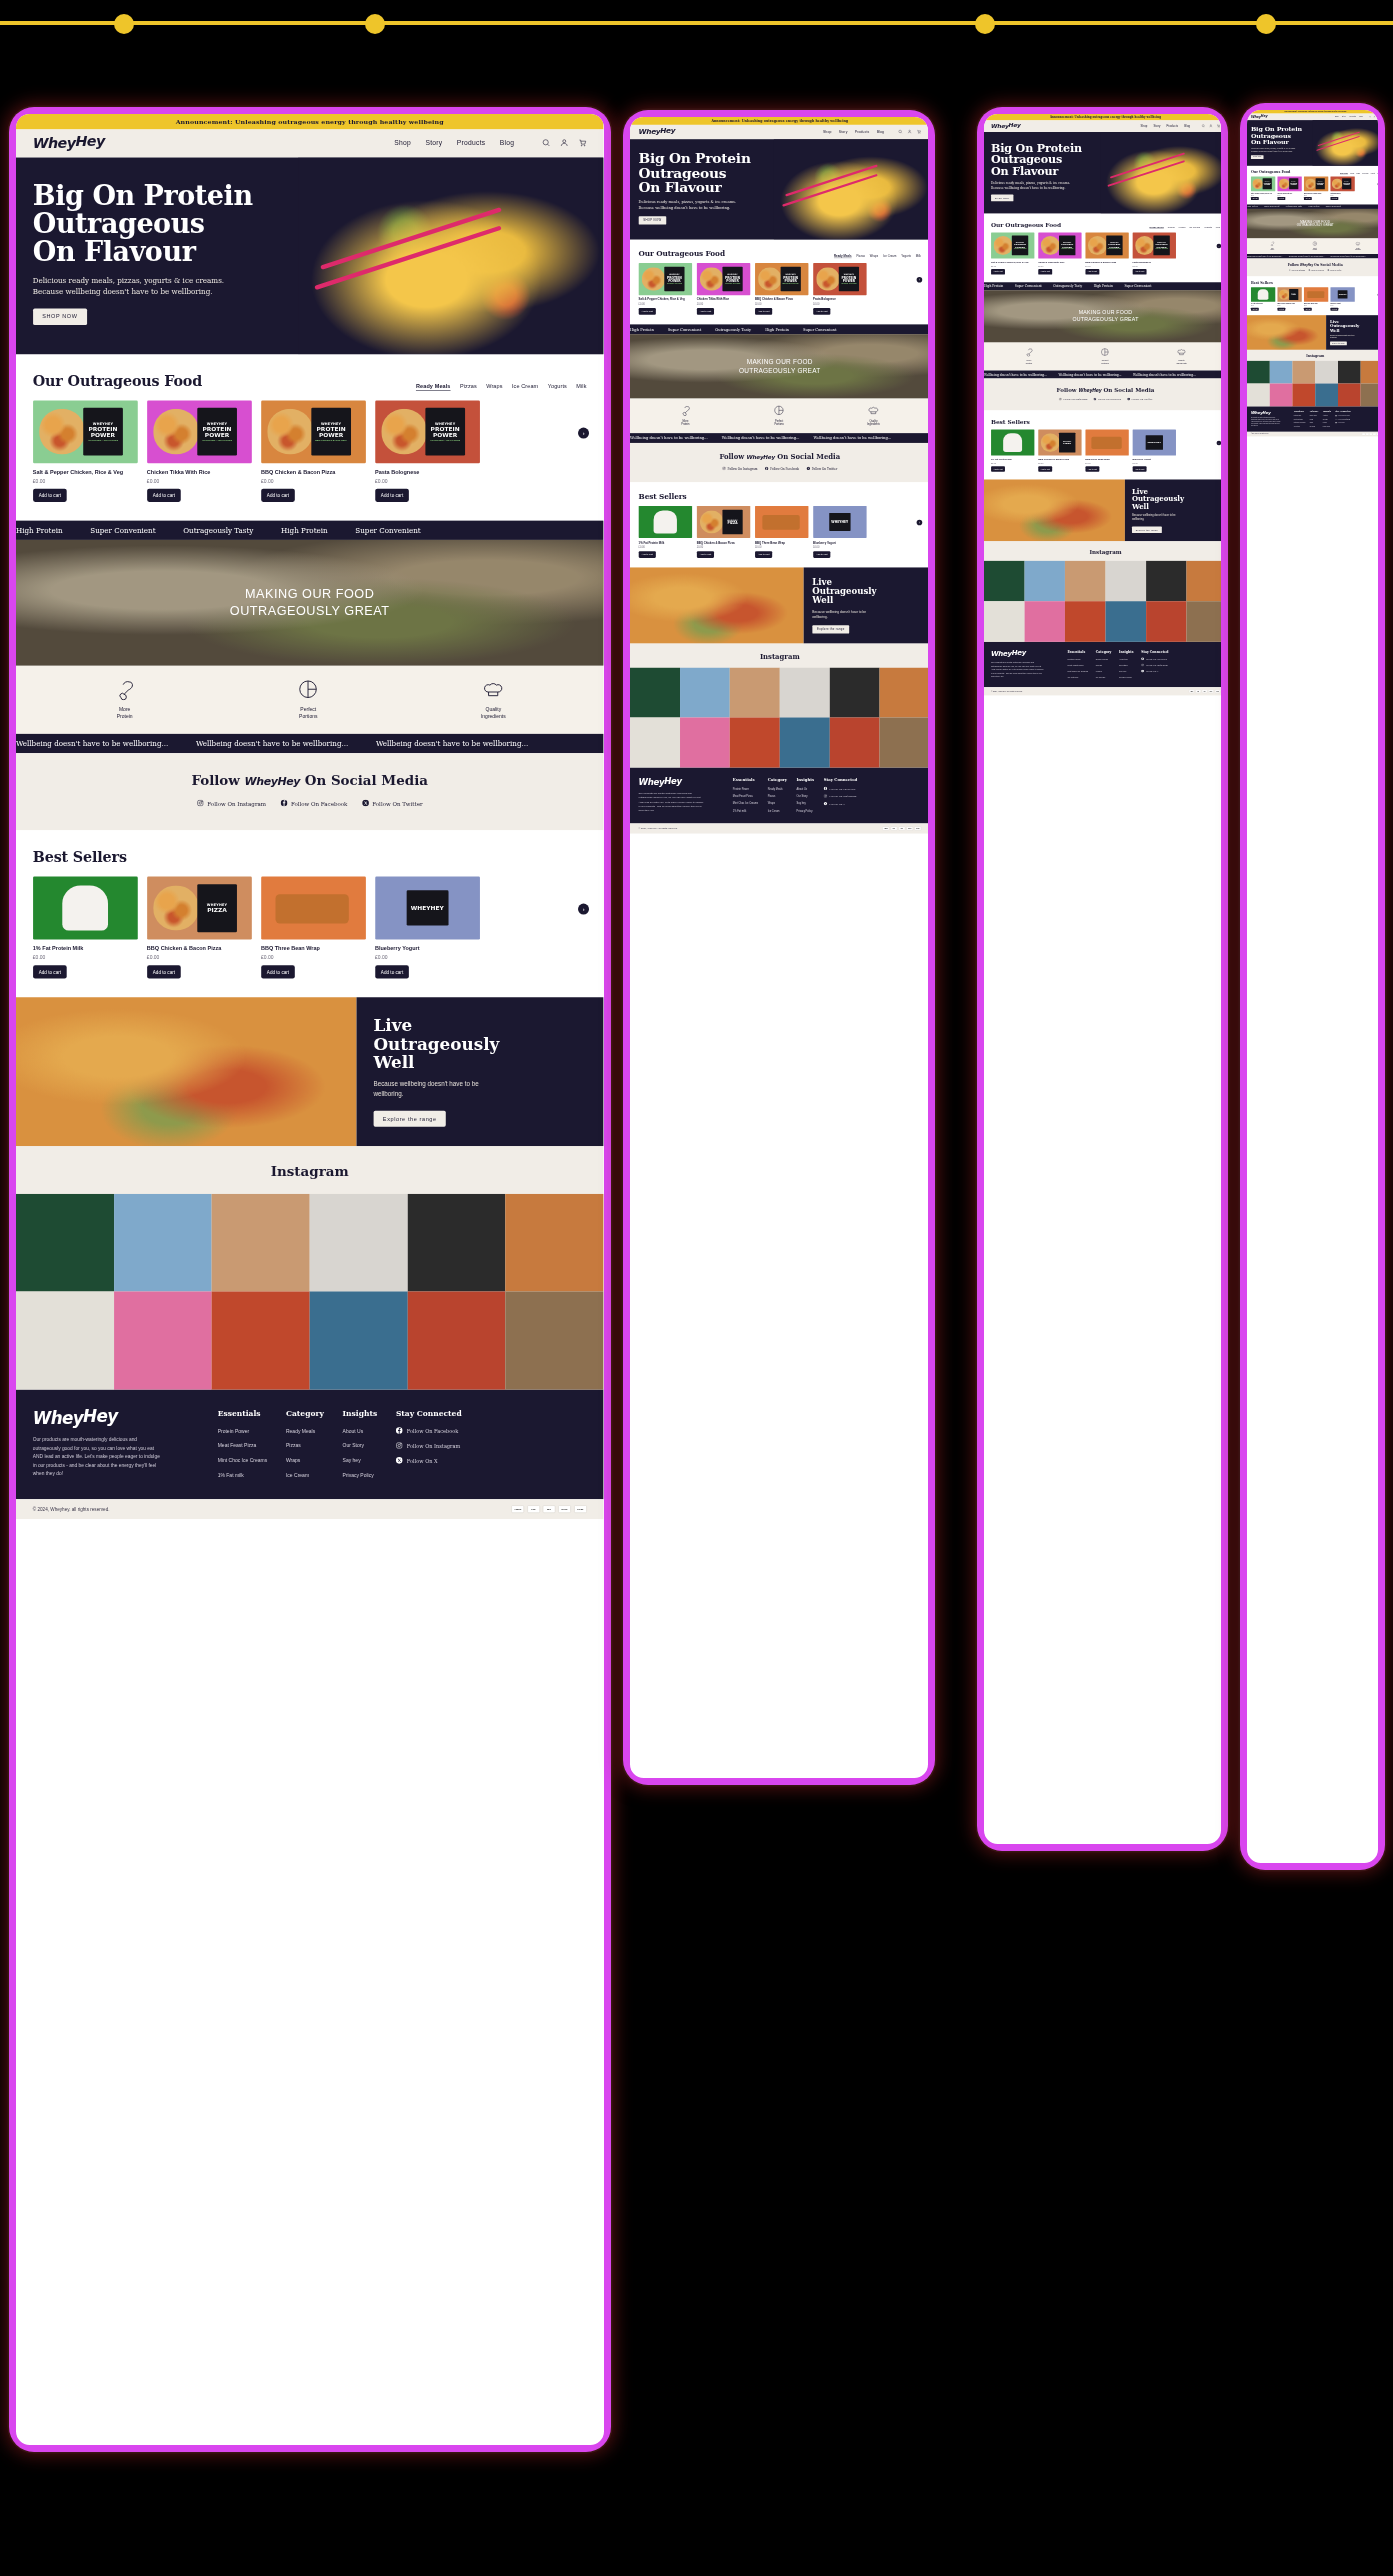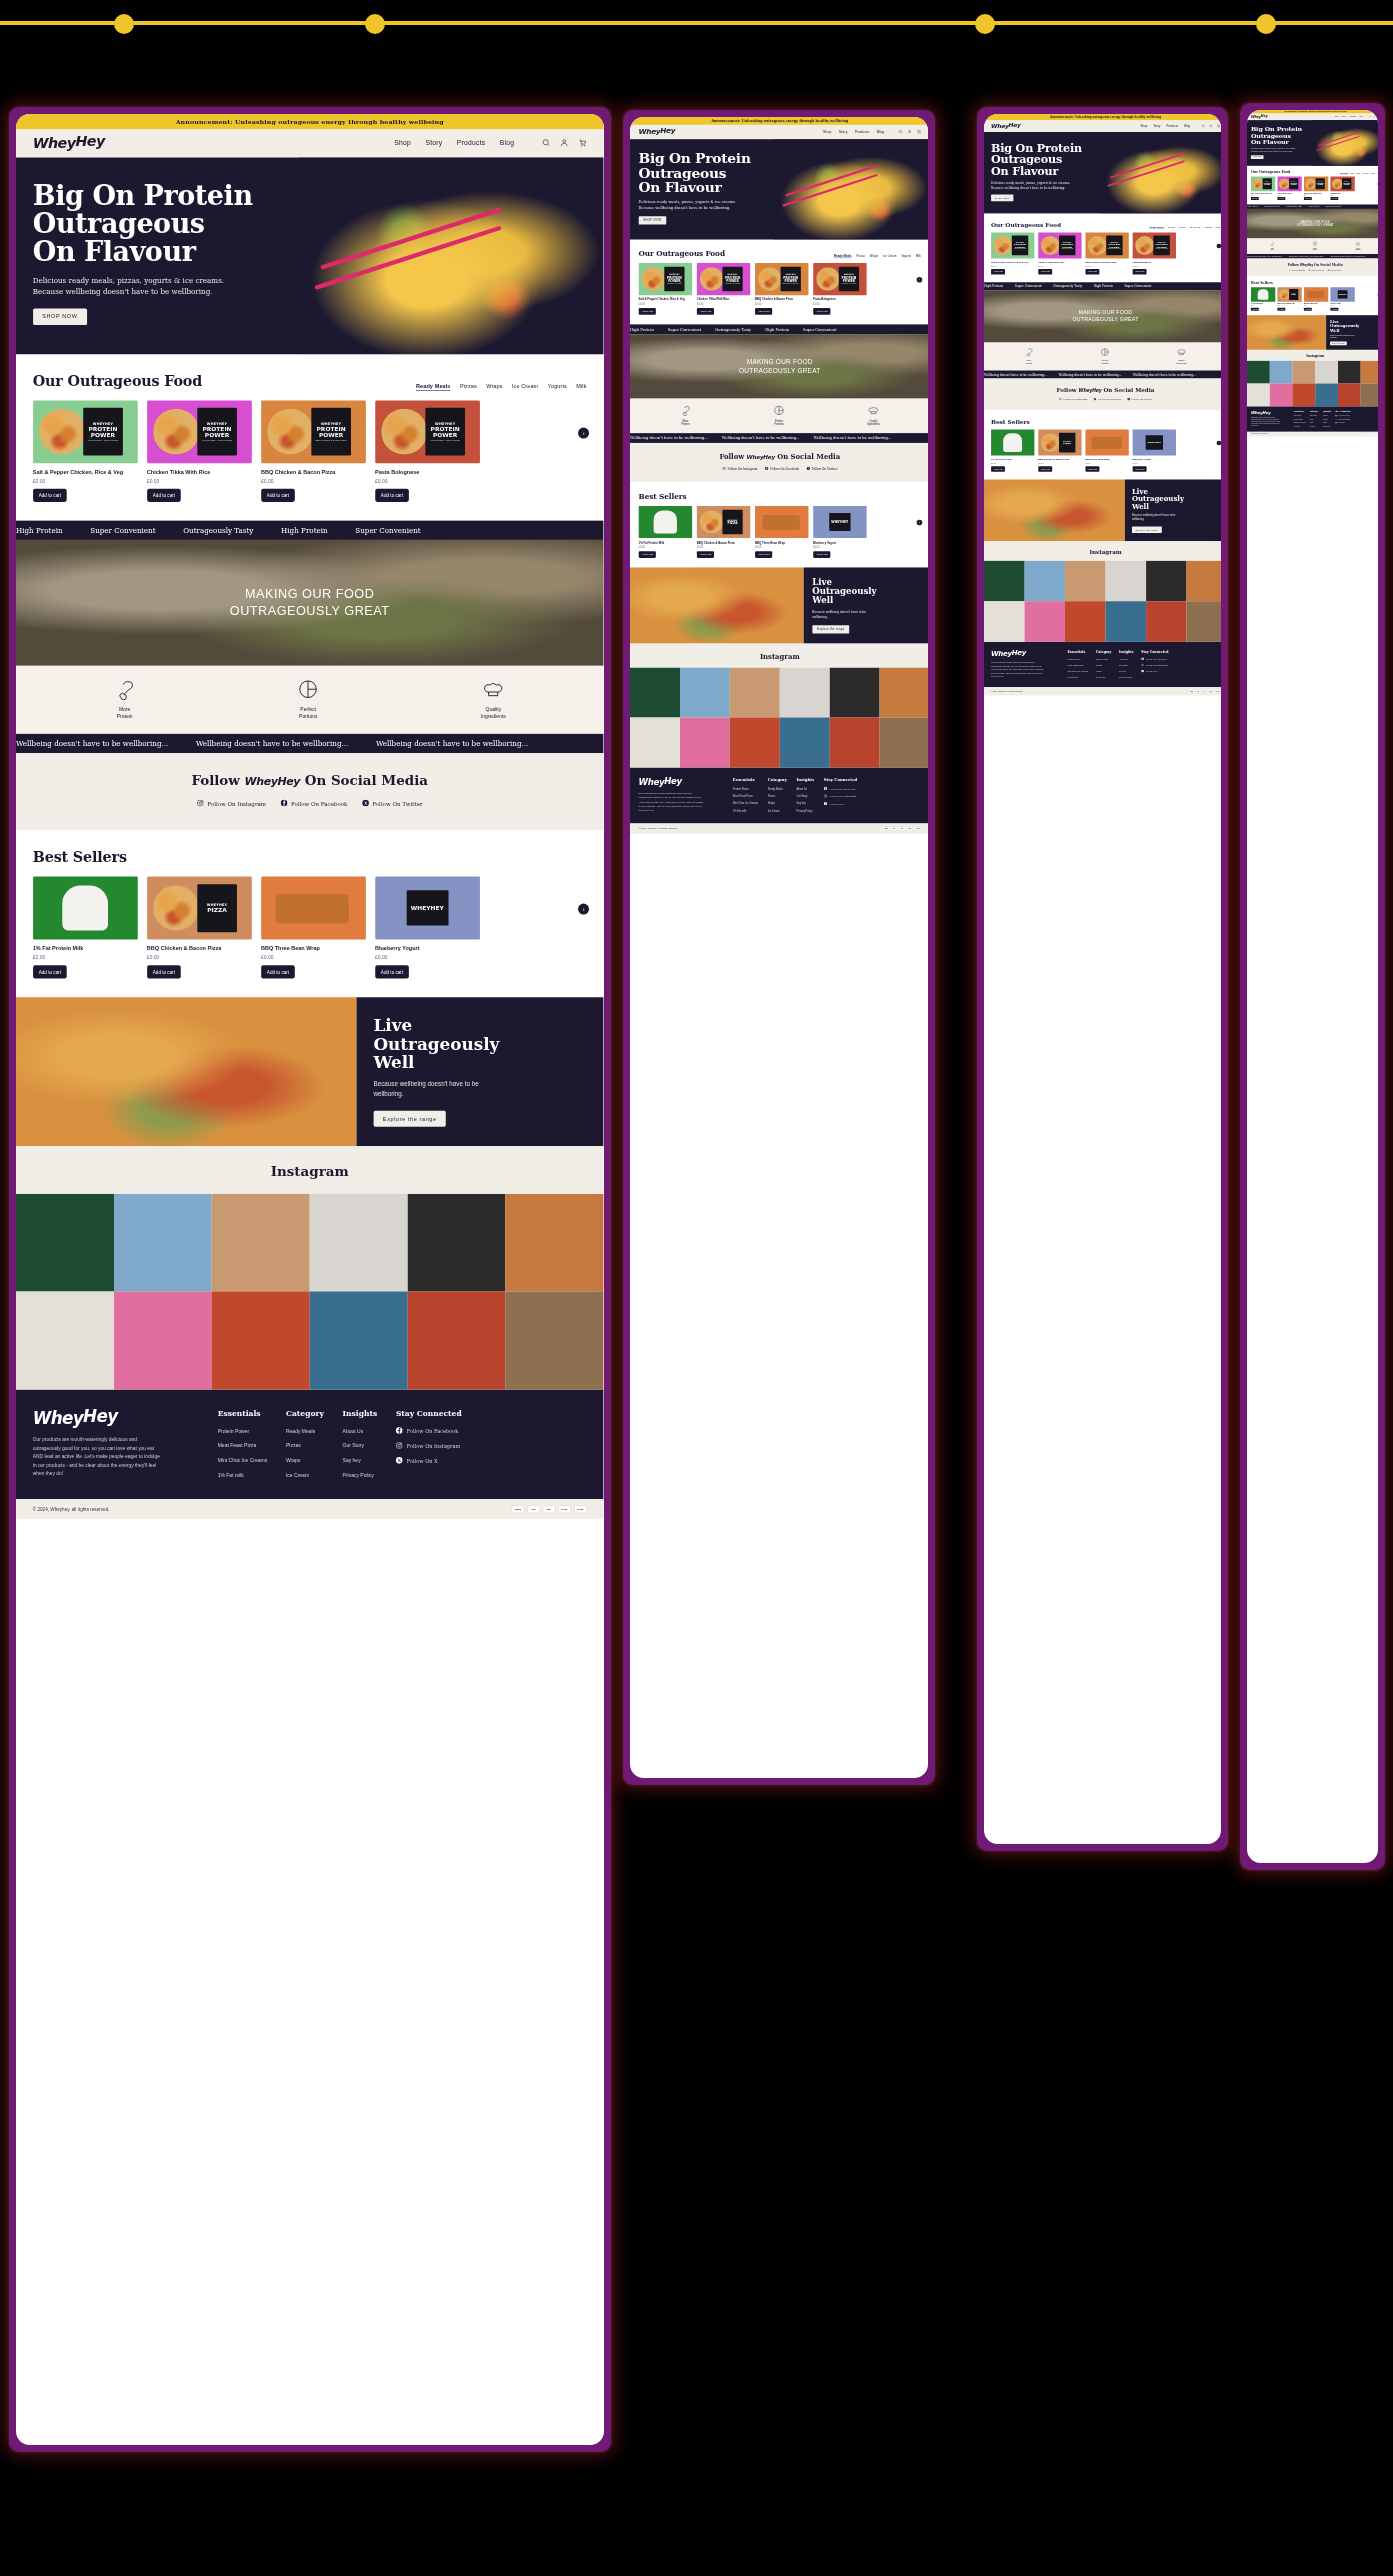--- a/index.html
+++ b/index.html
@@ -12,22 +12,22 @@
   .stage { position: relative; width: 1393px; height: 2576px; background: #000; }
 
   
   .string { position: absolute; left: 0; top: 0; width: 1393px; height: 46px; }
   .string .wire { position: absolute; left: 0; top: 21.3px; width: 1393px; height: 3.8px; background: #EEC52A; }
   .string .bead { position: absolute; width: 20px; height: 20px; border-radius: 50%; background: #EEC52A; top: 13.7px; }
 
   
   .device {
     position: absolute;
-    background: #701a75;
-    border-radius: 10px;
+    background: #d946ef;
+    border-radius: 25px;
     padding: 6.9px;
     box-shadow: 0 0 0 1.5px #3a1414, 0 0 17px 3.8px rgba(140,30,30,.55);
     overflow: hidden;
   }
   .screen { width: 100%; height: 100%; overflow: hidden; border-radius: 13.7px; background: #fff; position: relative; }
   .scroller { position: absolute; inset: 0; overflow: hidden; }
 
   
   .page { width: 1066px; transform-origin: 0 0; background: #fff; }
 

